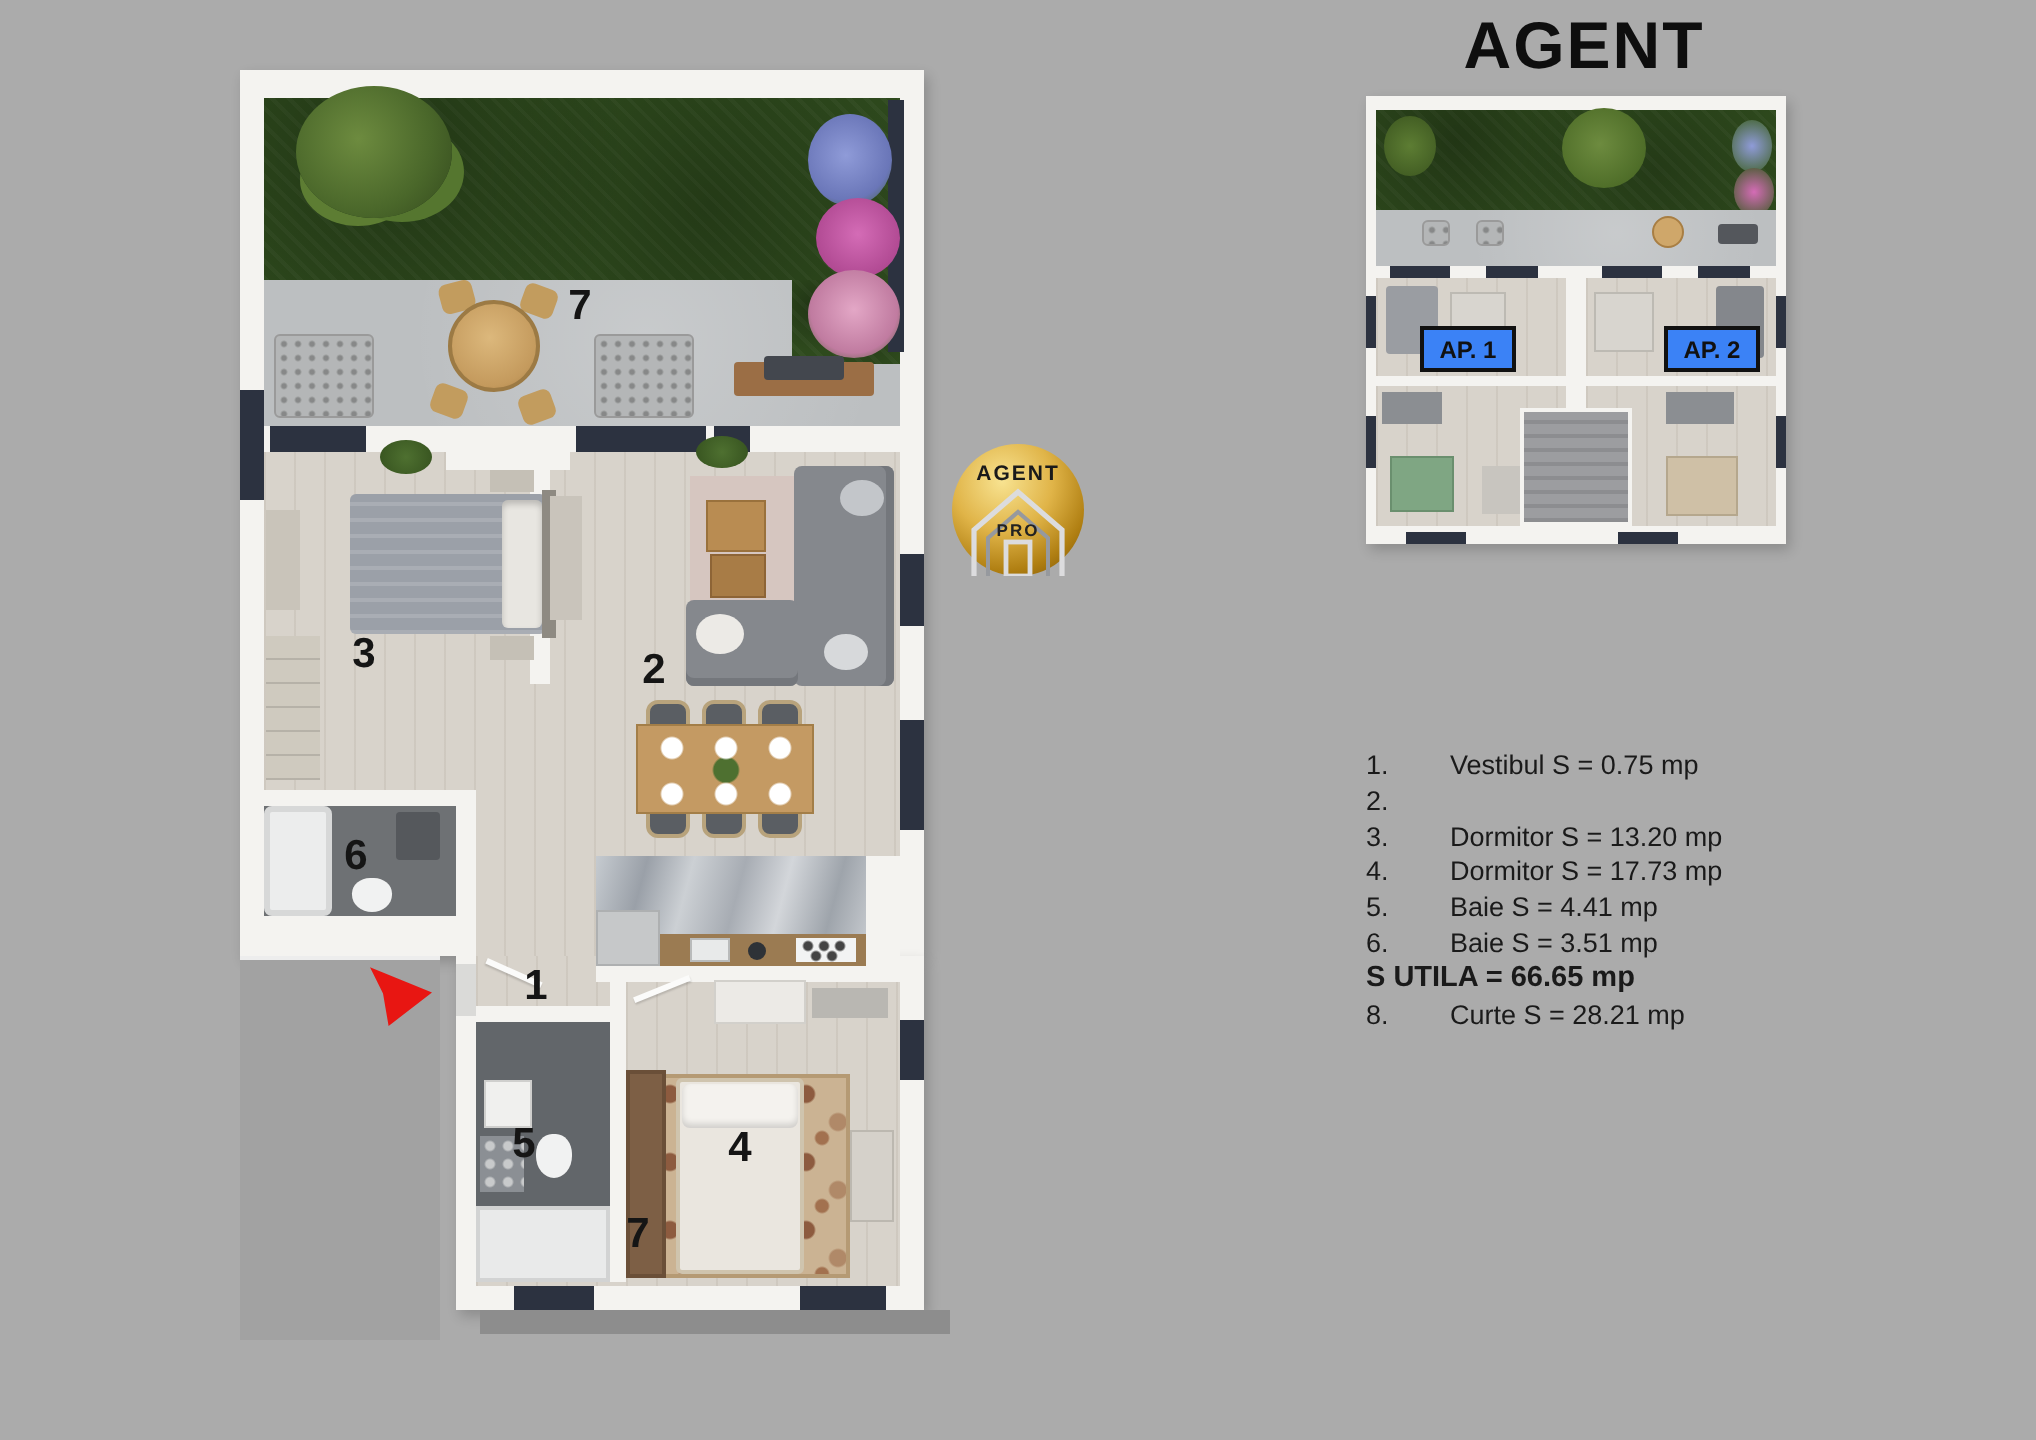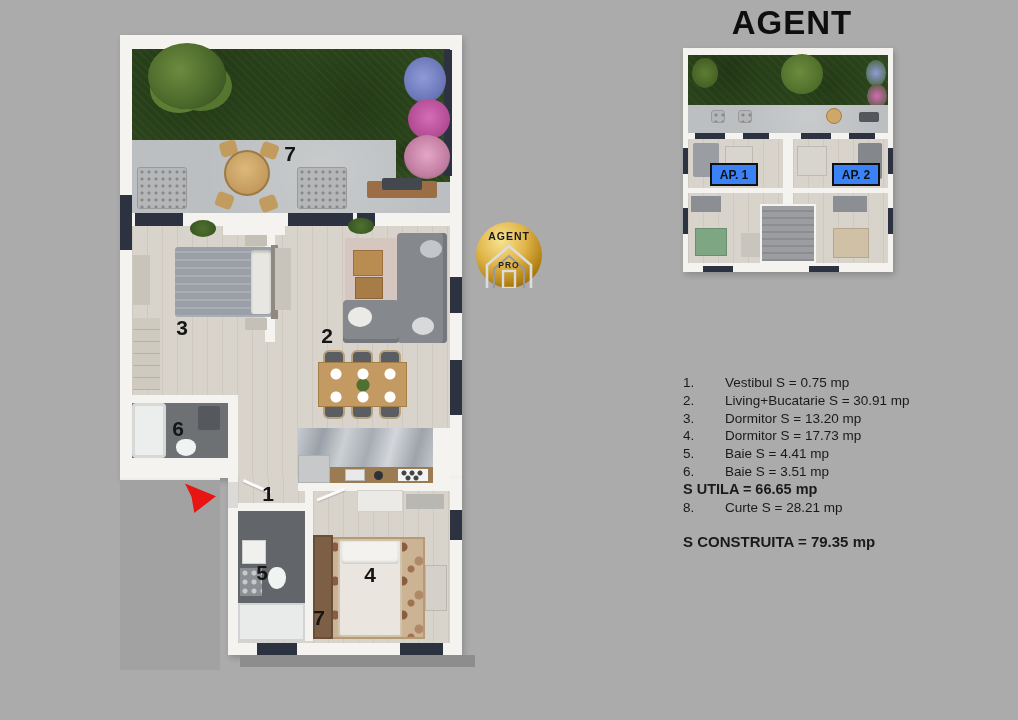--- a/index.html
+++ b/index.html
@@ -250,21 +250,20 @@
   <div class="ap-box" style="left:149px;top:115px;width:44px;height:19px;">AP. 2</div>
 </div>
 
 <div id="details">
   <div class="row">
     <span class="num">1.</span>
     <span class="txt">Vestibul S = 0.75 mp</span>
   </div>
   <div class="row">
     <span class="num">2.</span>
-    <span class="txt">Living+Bucatarie S = 30.91 mp</span>
   </div>
   <div class="row">
     <span class="num">3.</span>
     <span class="txt">Dormitor S = 13.20 mp</span>
   </div>
   <div class="row">
     <span class="num">4.</span>
     <span class="txt">Dormitor S = 17.73 mp</span>
   </div>
   <div class="row">
@@ -276,14 +275,13 @@
     <span class="txt">Baie S = 3.51 mp</span>
   </div>
   <div class="row bold">
 
     <span class="txt">S UTILA = 66.65 mp</span>
   </div>
   <div class="row">
     <span class="num">8.</span>
     <span class="txt">Curte S = 28.21 mp</span>
   </div>
-  <div class="d-footer">S CONSTRUITA = 79.35 mp</div>
 </div>
 
 </body></html>

